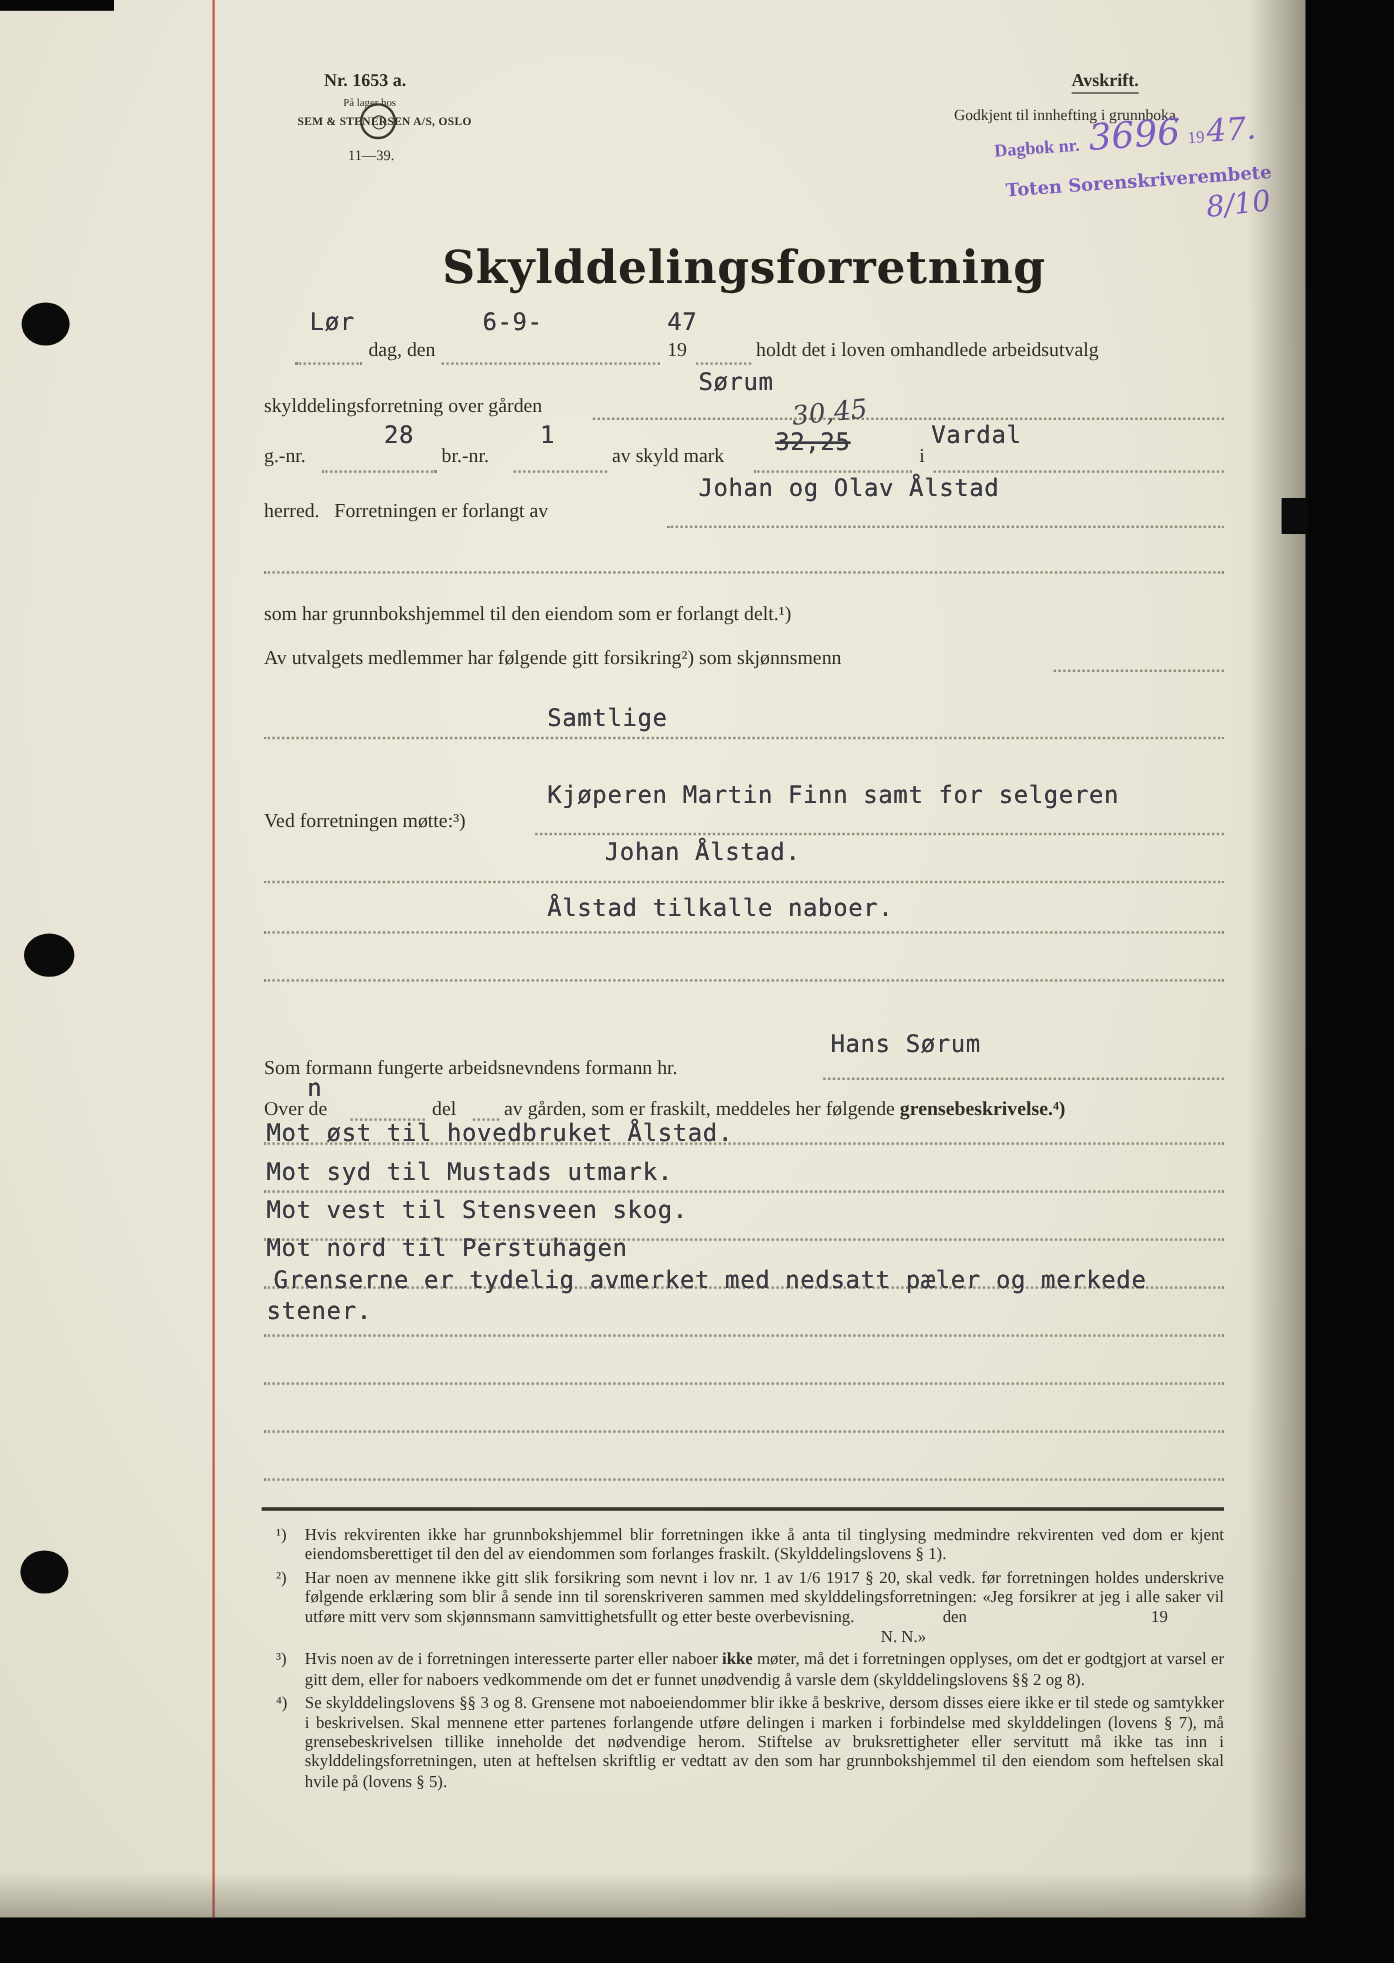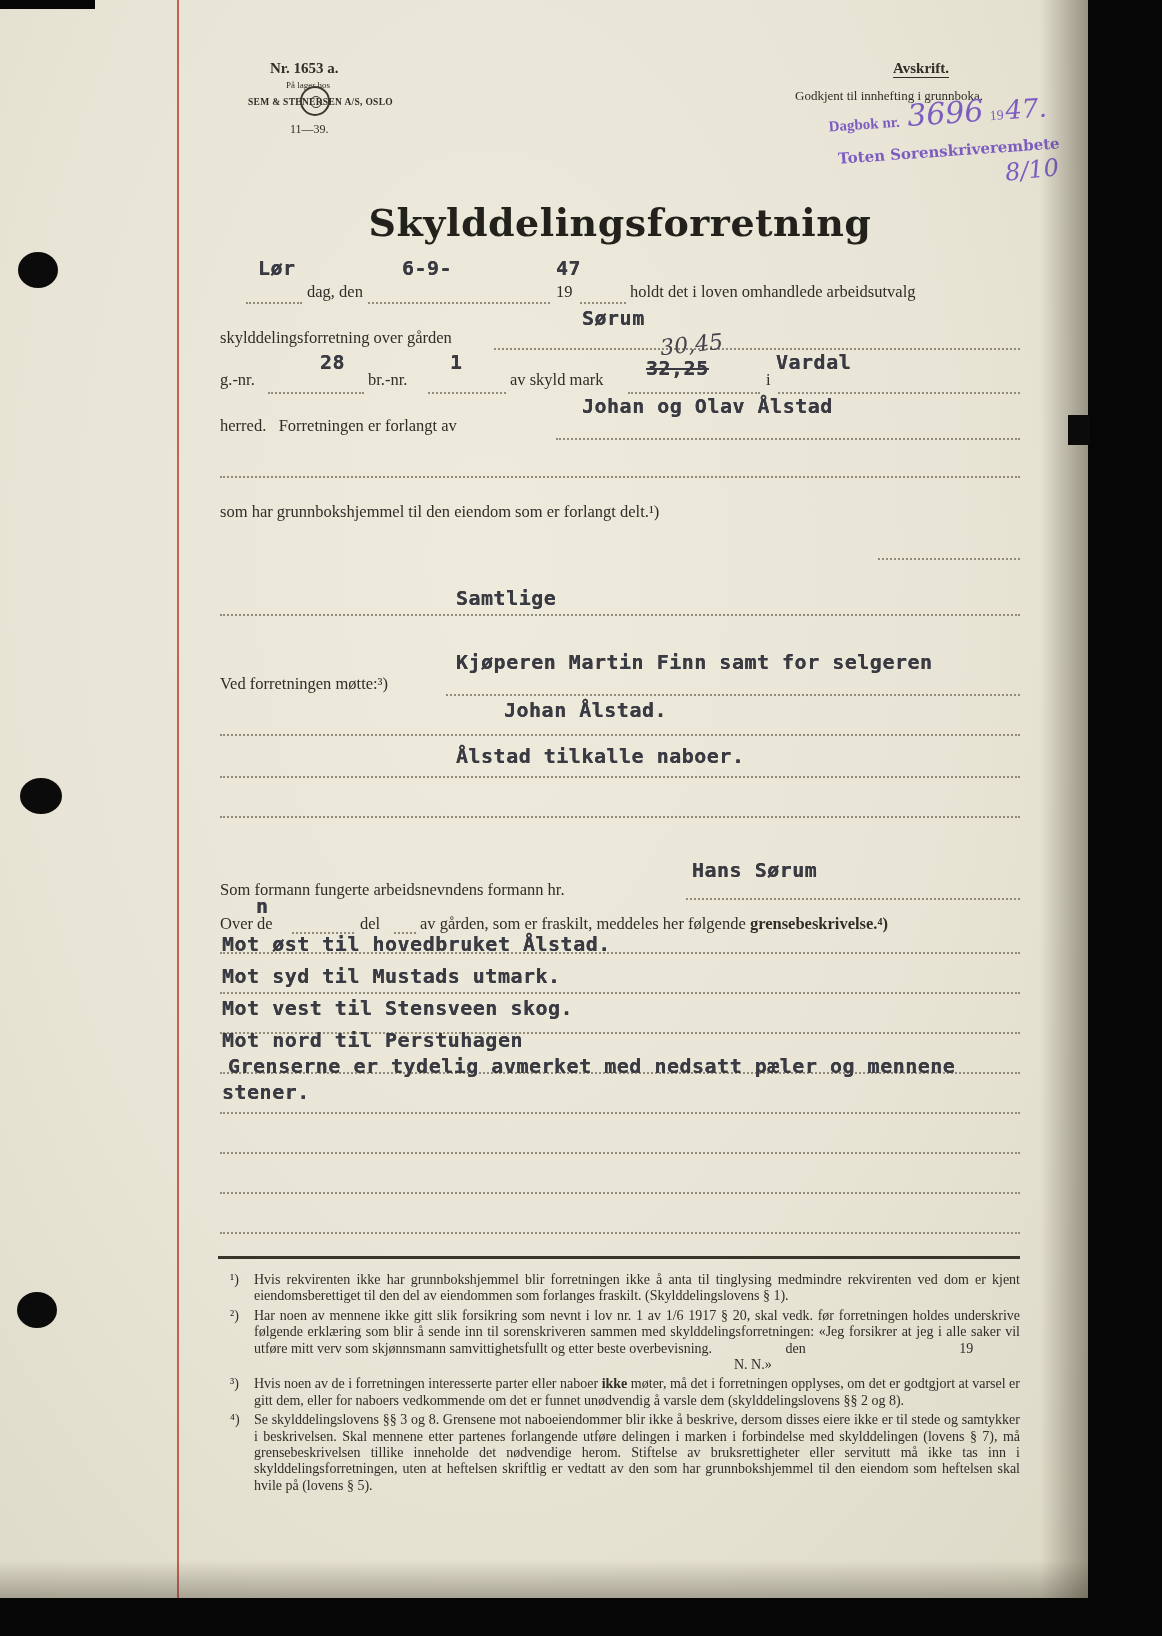--- a/index.html
+++ b/index.html
@@ -2,21 +2,21 @@
 <html><head>
 <meta charset="utf-8">
 <style>
   html,body{margin:0;padding:0;background:#060606;}
   .scan{position:relative;width:1162px;height:1636px;background:#060606;overflow:hidden;
         font-family:"Liberation Serif","DejaVu Serif",serif;}
   .page{position:absolute;left:0;top:0;width:1088px;height:1598px;overflow:hidden;
         background:radial-gradient(ellipse at 45% 35%, #eeebdd 0%, #e8e5d6 55%, #ddd9c7 100%);}
   .abs{position:absolute;}
   .printed{font-family:Liberation Serif, serif;font-size:16.5px;color:#2f2d27;white-space:pre;}
-  .typed{font-family:"DejaVu Sans Mono","Liberation Mono",monospace;font-weight:bold;font-size:20px;
+  .typed{font-family:"DejaVu Sans Mono","Liberation Mono",monospace;font-weight:normal;font-size:20px;
          color:#3a3a43;white-space:pre;letter-spacing:0.5px;text-shadow:0 0 .4px #3a3a43;}
   .rule{position:absolute;height:0;border-bottom:2px dotted #918b7a;}
   .hand{font-family:"DejaVu Serif",serif;font-style:italic;color:#44434c;}
   .purple{color:#7d5cc0;}
   .title{font-family:"DejaVu Serif","Liberation Serif",serif;font-weight:bold;font-size:38px;
          letter-spacing:0.5px;color:#23211c;text-align:center;}
   .subtitle{font-size:16px;text-align:center;color:#2f2d27;}
   .fn{position:relative;font-size:14px;line-height:16.4px;color:#2f2d27;text-align:justify;
       padding-left:26px;margin-bottom:3px;}
   .fn-num{position:absolute;left:2px;top:0;}
@@ -108,40 +108,41 @@
     <div class="abs typed" style="left:776px;top:350px;">Vardal</div>
     <div class="abs printed" style="left:220px;top:370px;">g.-nr.</div>
     <div class="abs printed" style="left:368px;top:370px;">br.-nr.</div>
     <div class="abs printed" style="left:510px;top:370px;">av skyld mark</div>
     <div class="abs printed" style="left:766px;top:370px;">i</div>
 
     <div class="abs typed" style="left:582px;top:394px;">Johan og Olav Ålstad</div>
     <div class="abs printed" style="left:220px;top:416px;">herred.   Forretningen er forlangt av</div>
 
     <div class="abs printed" style="left:220px;top:502px;">som har grunnbokshjemmel til den eiendom som er forlangt delt.¹)</div>
+    <div class="abs printed" style="left:220px;top:538px;">Av utvalgets medlemmer har følgende gitt forsikring²) som skjønnsmenn</div>
     <div class="abs typed" style="left:456px;top:586px;">Samtlige</div>
 
     <div class="abs typed" style="left:456px;top:650px;">Kjøperen Martin Finn samt for selgeren</div>
     <div class="abs printed" style="left:220px;top:674px;">Ved forretningen møtte:³)</div>
     <div class="abs typed" style="left:456px;top:698px;margin-left:48px;">Johan Ålstad.</div>
     <div class="abs typed" style="left:456px;top:744px;">Ålstad tilkalle naboer.</div>
 
     <div class="abs typed" style="left:692px;top:858px;">Hans Sørum</div>
     <div class="abs printed" style="left:220px;top:880px;">Som formann fungerte arbeidsnevndens formann hr.</div>
     <div class="abs typed" style="left:256px;top:894px;">n</div>
 
     <div class="abs printed" style="left:220px;top:914px;">Over de</div>
     <div class="abs printed" style="left:360px;top:914px;">del</div>
     <div class="abs printed" style="left:420px;top:914px;"><span>av gården, som er fraskilt, meddeles her følgende </span><span style="font-weight:bold;">grensebeskrivelse.⁴)</span></div>
 
     <div class="abs typed" style="left:222px;top:964px;">Mot syd til Mustads utmark.</div>
     <div class="abs typed" style="left:222px;top:932px;">Mot øst til hovedbruket Ålstad.</div>
     <div class="abs typed" style="left:222px;top:996px;">Mot vest til Stensveen skog.</div>
     <div class="abs typed" style="left:222px;top:1028px;">Mot nord til Perstuhagen</div>
-    <div class="abs typed" style="left:228px;top:1054px;">Grenserne er tydelig avmerket med nedsatt pæler og mennene</div>
+    <div class="abs typed" style="left:228px;top:1054px;">Grenserne er tydelig avmerket med nedsatt pæler og merkede</div>
     <div class="abs typed" style="left:222px;top:1080px;">stener.</div>
 
     <div class="sep" style="left:218px;width:802px;top:1256px;"></div>
 
     <div class="abs" style="left:228px;top:1272px;width:792px;">
       <div class="fn">
         <span class="fn-num">¹)</span>
         <span>Hvis rekvirenten ikke har grunnbokshjemmel blir forretningen ikke å anta til tinglysing medmindre rekvirenten ved dom er kjent eiendomsberettiget til den del av eiendommen som forlanges fraskilt. (Skylddelingslovens § 1).</span>
       </div>
       <div class="fn">

